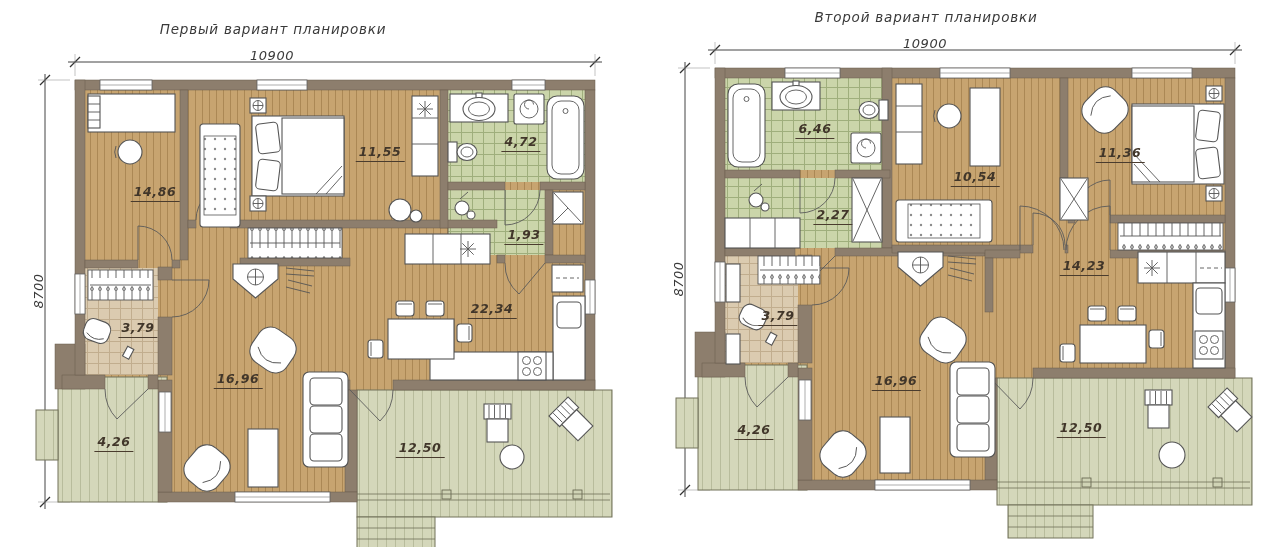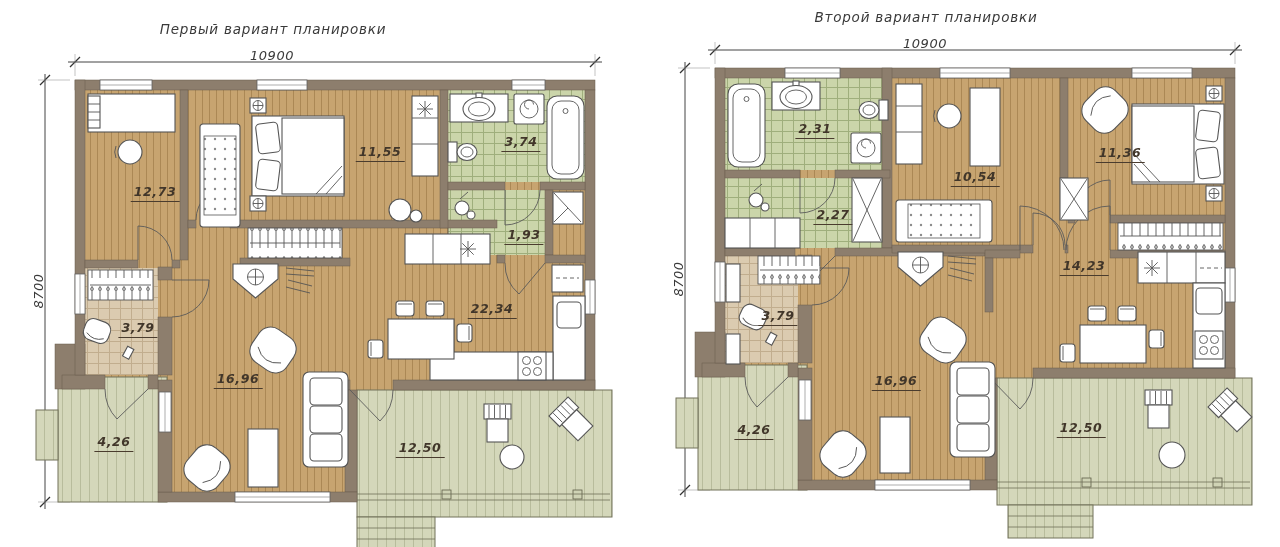--- a/index.html
+++ b/index.html
@@ -296,23 +296,23 @@
       <circle class="f" cx="512" cy="445" r="12"></circle>
       <rect class="post" x="442" y="478" width="9" height="9"></rect>
       <rect class="post" x="573" y="478" width="9" height="9"></rect>
       <path class="rail" d="M357,482 H610 M357,488 H610"></path>
     </g>
   </svg>
 
   <div class="lbl ttl ctr" style="left:273px;top:17px">Первый вариант планировки</div>
   <div class="lbl dimlbl ctr" style="left:272px;top:43px">10900</div>
   <div class="lbl dimlbl dimv" style="left:38px;top:279px">8700</div>
-  <div class="lbl area ctr" style="left:155px;top:181px">12,73</div>
+  <div class="lbl area ctr" style="left:155px;top:181px">14,86</div>
   <div class="lbl area ctr" style="left:380px;top:141px">11,55</div>
-  <div class="lbl area ctr" style="left:521px;top:131px">3,74</div>
+  <div class="lbl area ctr" style="left:521px;top:131px">4,72</div>
   <div class="lbl area ctr" style="left:524px;top:224px">1,93</div>
   <div class="lbl area ctr" style="left:138px;top:317px">3,79</div>
   <div class="lbl area ctr" style="left:238px;top:368px">16,96</div>
   <div class="lbl area ctr" style="left:492px;top:298px">22,34</div>
   <div class="lbl area ctr" style="left:114px;top:431px">4,26</div>
   <div class="lbl area ctr" style="left:420px;top:437px">12,50</div>
 </div>
 
 <div class="panel" id="p2">
   <svg width="640" height="547" viewBox="0 0 640 547">
@@ -457,21 +457,21 @@
       <circle class="f" cx="532" cy="455" r="13"></circle>
       <rect class="post" x="442" y="478" width="9" height="9"></rect>
       <rect class="post" x="573" y="478" width="9" height="9"></rect>
       <path class="rail" d="M357,482 H610 M357,488 H610"></path>
     </g>
   </svg>
 
   <div class="lbl ttl ctr" style="left:286px;top:17px">Второй вариант планировки</div>
   <div class="lbl dimlbl ctr" style="left:285px;top:43px">10900</div>
   <div class="lbl dimlbl dimv" style="left:38px;top:279px">8700</div>
-  <div class="lbl area ctr" style="left:175px;top:130px">2,31</div>
+  <div class="lbl area ctr" style="left:175px;top:130px">6,46</div>
   <div class="lbl area ctr" style="left:193px;top:216px">2,27</div>
   <div class="lbl area ctr" style="left:335px;top:178px">10,54</div>
   <div class="lbl area ctr" style="left:480px;top:154px">11,36</div>
   <div class="lbl area ctr" style="left:444px;top:267px">14,23</div>
   <div class="lbl area ctr" style="left:138px;top:317px">3,79</div>
   <div class="lbl area ctr" style="left:256px;top:382px">16,96</div>
   <div class="lbl area ctr" style="left:114px;top:431px">4,26</div>
   <div class="lbl area ctr" style="left:441px;top:429px">12,50</div>
 </div>
 

